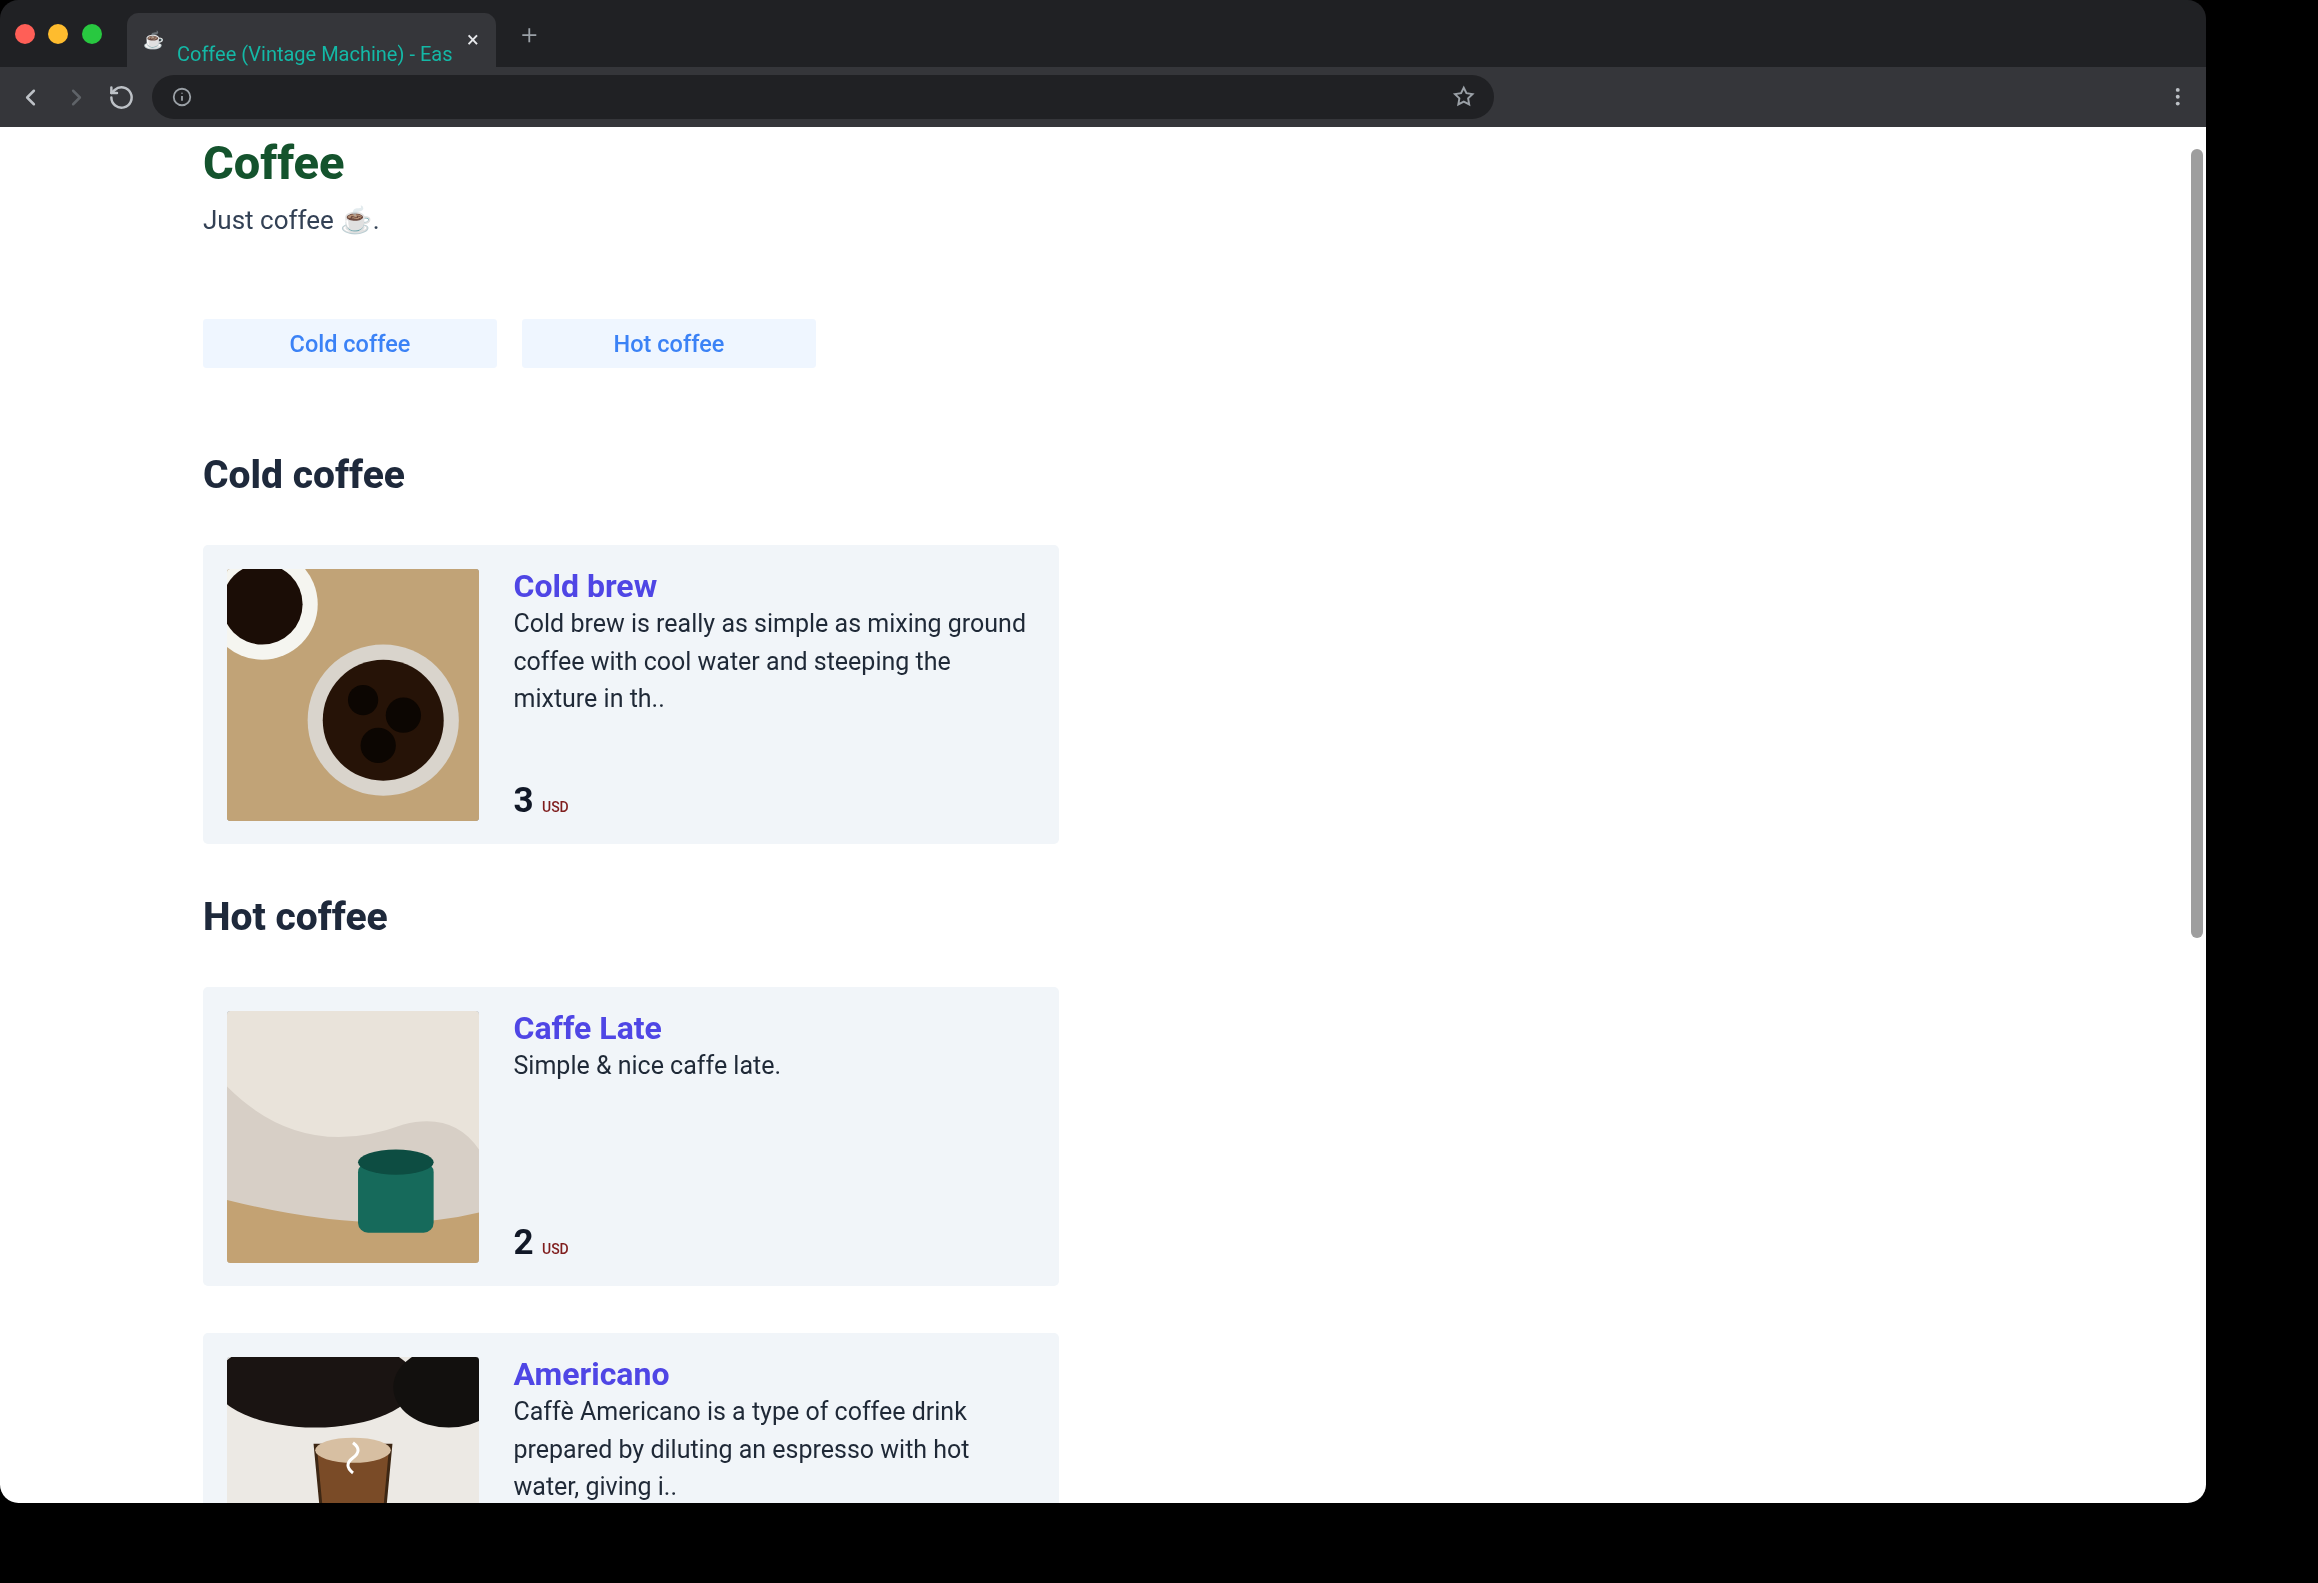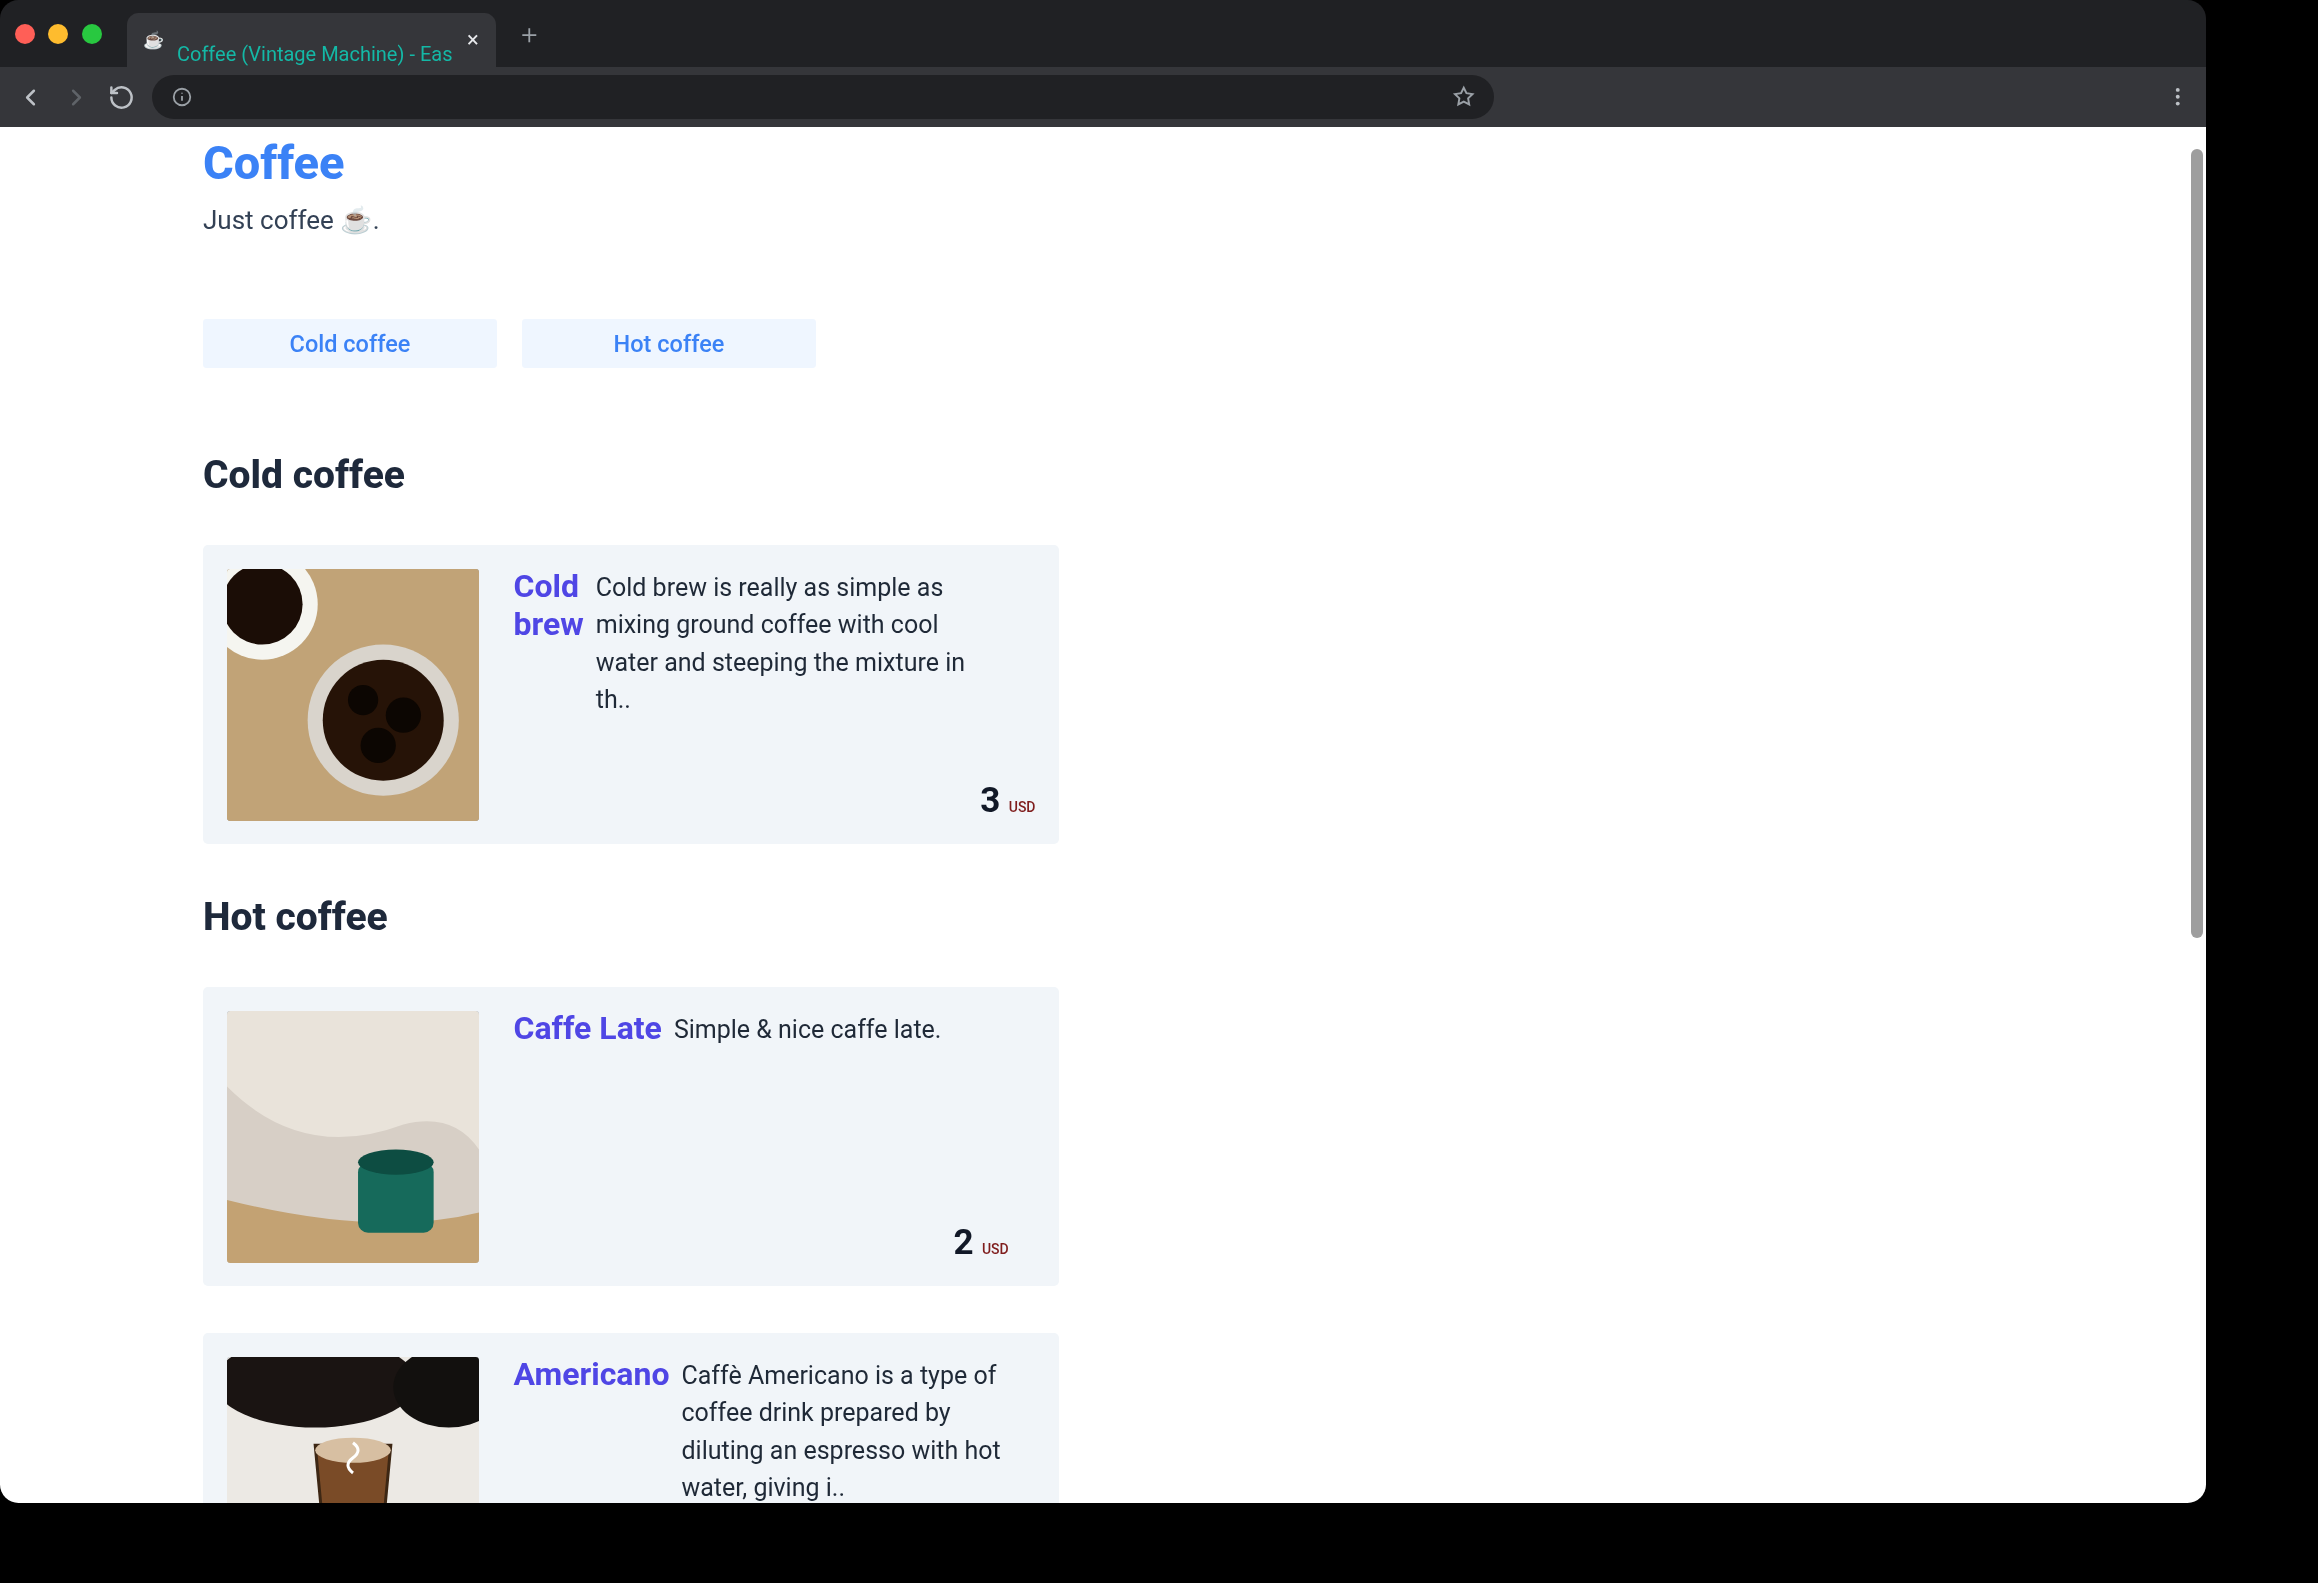--- a/index.html
+++ b/index.html
@@ -146,21 +146,21 @@
   }
   .content {
     max-width: 1829px;
     padding-left: 203px;
     padding-right: 50px;
   }
 
   .page-title {
     font-size: 47px;
     font-weight: 800;
-    color: #3b82f6;
+    color: #14532d;
     padding-top: 8.4px;
   }
   .page-sub {
     font-size: 26px;
     color: #334155;
     margin-top: 15px;
   }
 
   .cat-buttons {
     display:flex;
@@ -206,23 +206,22 @@
     width: 252px;
     height: 252px;
     flex: 0 0 252px;
     border-radius: 3.4px;
     background: #94a3b8;
     overflow:hidden;
     position:relative;
   }
   .card-body {
     display:flex;
-    flex-direction:row;
+    flex-direction:column;
     flex:1;
-    gap:12px;
   }
   .card-title {
     color: #4f46e5;
     font-size: 32px;
     font-weight: 700;
     margin-top: -1.7px;
   }
   .card-desc {
     color: #1f2937;
     font-size: 25px;

